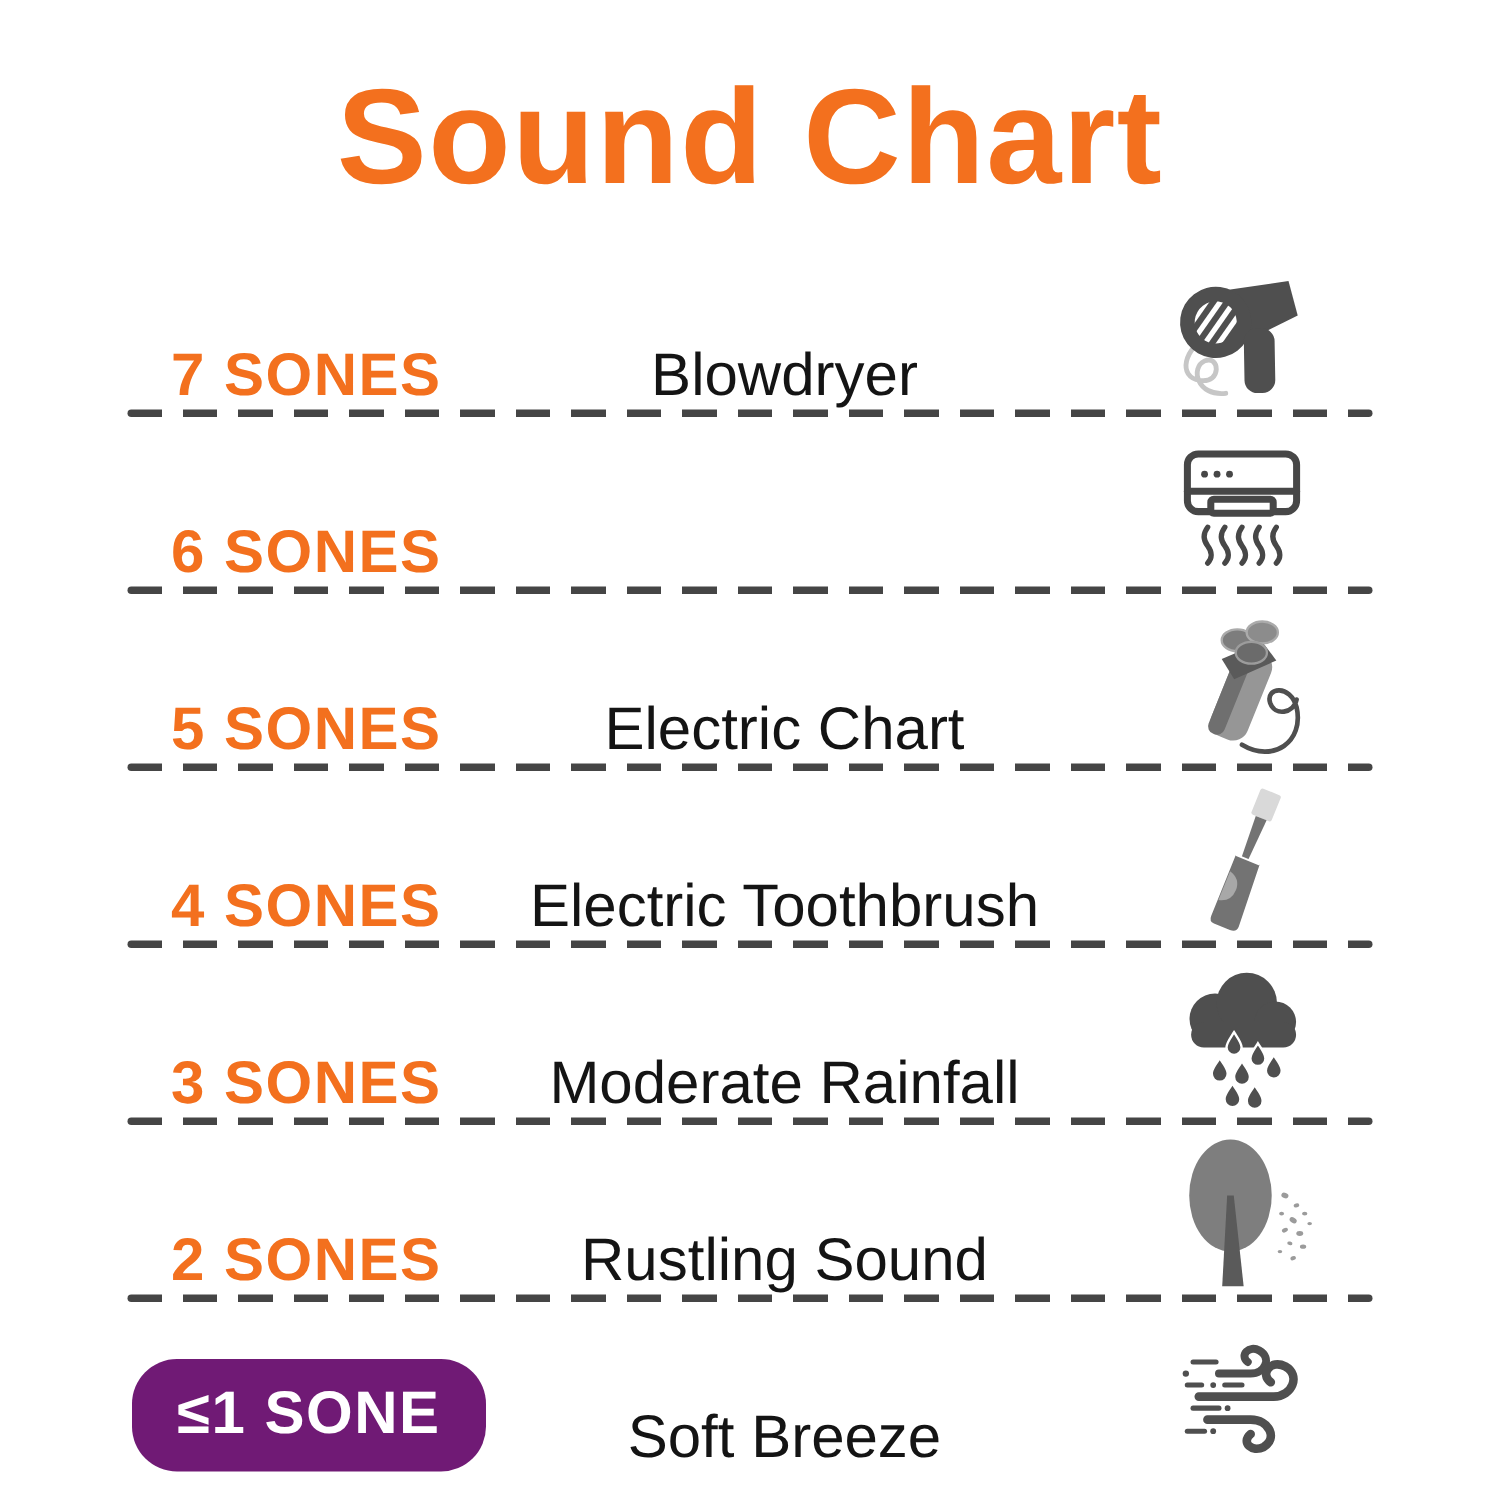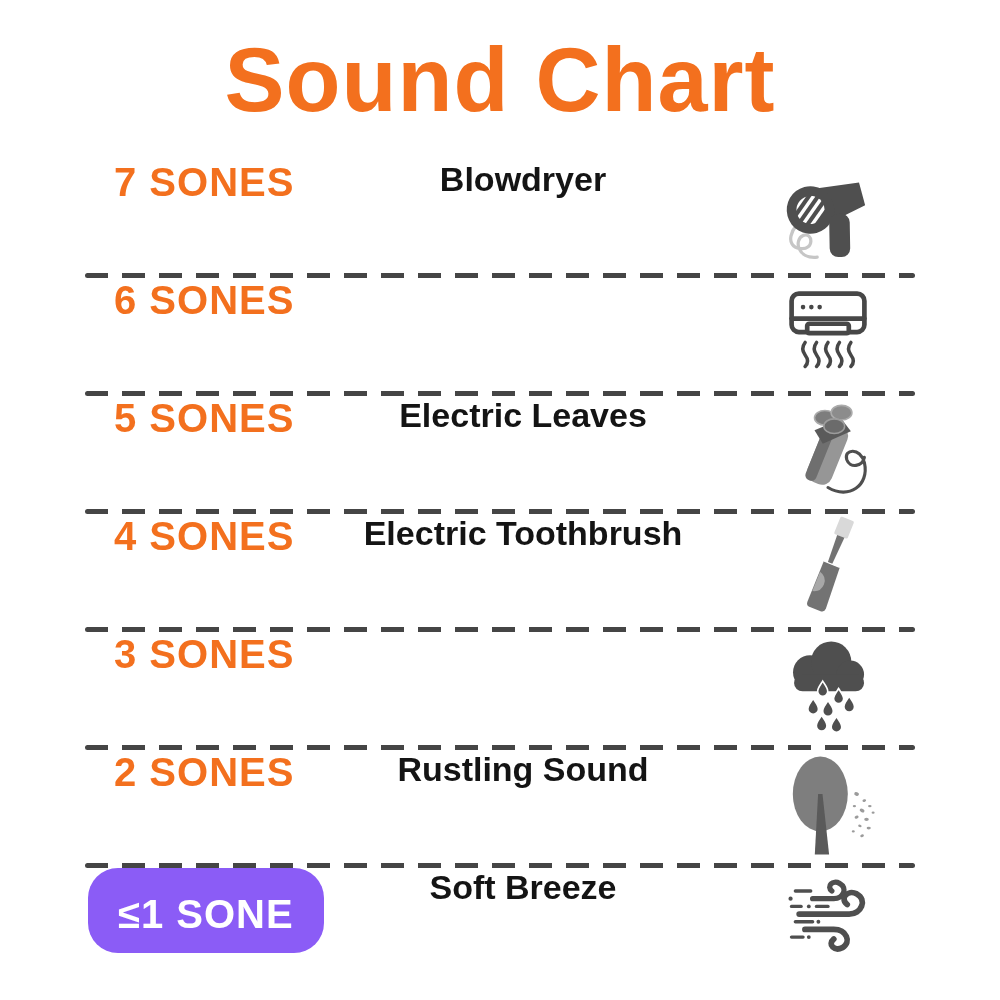--- a/index.html
+++ b/index.html
@@ -2,34 +2,34 @@
 <html><head>
 <meta charset="utf-8">
 <style>
   * { margin: 0; padding: 0; box-sizing: border-box; }
   html, body { width: 1000px; height: 1000px; background: #ffffff; overflow: hidden; }
   body { font-family: "Liberation Sans", sans-serif; }
 
   .page { width: 1000px; height: 1000px; background: #fff; }
 
   .title {
-    padding-top: 24px;
+    padding-top: 36px;
     height: 160px;
     text-align: center;
     font-size: 90px;
     font-weight: bold;
     letter-spacing: 1px;
     color: #F3701E;
     line-height: 1.25;
   }
 
   .row {
     height: 113px;
     display: flex;
-    align-items: flex-start;
+    align-items: flex-end;
     padding-left: 88px;
     padding-right: 110px;
   }
 
   .divider {
     height: 5px;
     margin: 0 85px;
     background: repeating-linear-gradient(to right, #454545 0 23px, transparent 23px 37px);
     border-radius: 3px;
   }
@@ -38,33 +38,32 @@
   .level {
     display: inline-block;
     padding-left: 26px;
     font-size: 40px;
     font-weight: bold;
     letter-spacing: 1px;
     color: #F3701E;
     white-space: nowrap;
   }
   .level.pill {
-    padding: 24px 30px 16px 30px;
-    background: #8b5cf6;
+    padding: 14px 30px 16px 30px;
+    background: #701a75;
     color: #ffffff;
     border-radius: 30px;
   }
 
   .sound-cell {
     width: 370px;
     flex: 0 0 370px;
     text-align: center;
-    font-size: 34px;
+    font-size: 40px;
     color: #141414;
-    font-weight: bold;
   }
 
   .icon-cell {
     margin-left: auto;
     width: 125px;
     flex: 0 0 125px;
     display: flex;
     align-items: center;
     justify-content: center;
   }
@@ -131,21 +130,21 @@
         </g>
       </svg>
     </div>
   </div>
   <div class="divider"></div>
 
   <div class="row">
     <div class="level-cell">
       <span class="level">5 SONES</span>
     </div>
-    <div class="sound-cell">Electric Leaves</div>
+    <div class="sound-cell">Electric Chart</div>
     <div class="icon-cell">
       <svg width="104" height="104" viewBox="0 0 100 100">
         <path d="M50 88 C70 100 90 86 85 64 C81 49 65 51 68 61 C71 70 83 68 85 59" fill="none" stroke="#4F4F4F" stroke-width="3" stroke-linecap="round"></path>
         <g>
           <rect x="37" y="26" width="25" height="60" rx="10" transform="rotate(22 50 56)" fill="#969696"></rect>
           <rect x="37" y="26" width="11" height="60" rx="5" transform="rotate(22 50 56)" fill="#6F6F6F"></rect>
           <path d="M37 33 L63 22 L72 34 L45 46 Z" fill="#5A5A5A"></path>
           <ellipse cx="47" cy="21" rx="10" ry="7" fill="#7D7D7D" stroke="#ABABAB" stroke-width="1.5"></ellipse>
           <ellipse cx="63" cy="16" rx="10" ry="7" fill="#8C8C8C" stroke="#ABABAB" stroke-width="1.5"></ellipse>
           <ellipse cx="56" cy="29" rx="10" ry="7" fill="#6B6B6B" stroke="#9C9C9C" stroke-width="1.5"></ellipse>
@@ -171,20 +170,21 @@
         </g>
       </svg>
     </div>
   </div>
   <div class="divider"></div>
 
   <div class="row">
     <div class="level-cell">
       <span class="level">3 SONES</span>
     </div>
+    <div class="sound-cell">Moderate Rainfall</div>
     <div class="icon-cell">
       <svg width="106" height="106" viewBox="0 0 100 100">
         <g fill="#4F4F4F">
           <circle cx="33" cy="38" r="16"></circle>
           <circle cx="53" cy="28" r="19"></circle>
           <circle cx="71" cy="40" r="13"></circle>
           <rect x="18" y="40" width="66" height="16" rx="8"></rect>
         </g>
         <g fill="#4F4F4F" stroke="#ffffff" stroke-width="1.6">
           <path transform="translate(45 53) scale(0.95)" d="M0 -7 C2.5 -3 5 0 5 3 A5 5 0 1 1 -5 3 C-5 0 -2.5 -3 0 -7 Z"></path>

